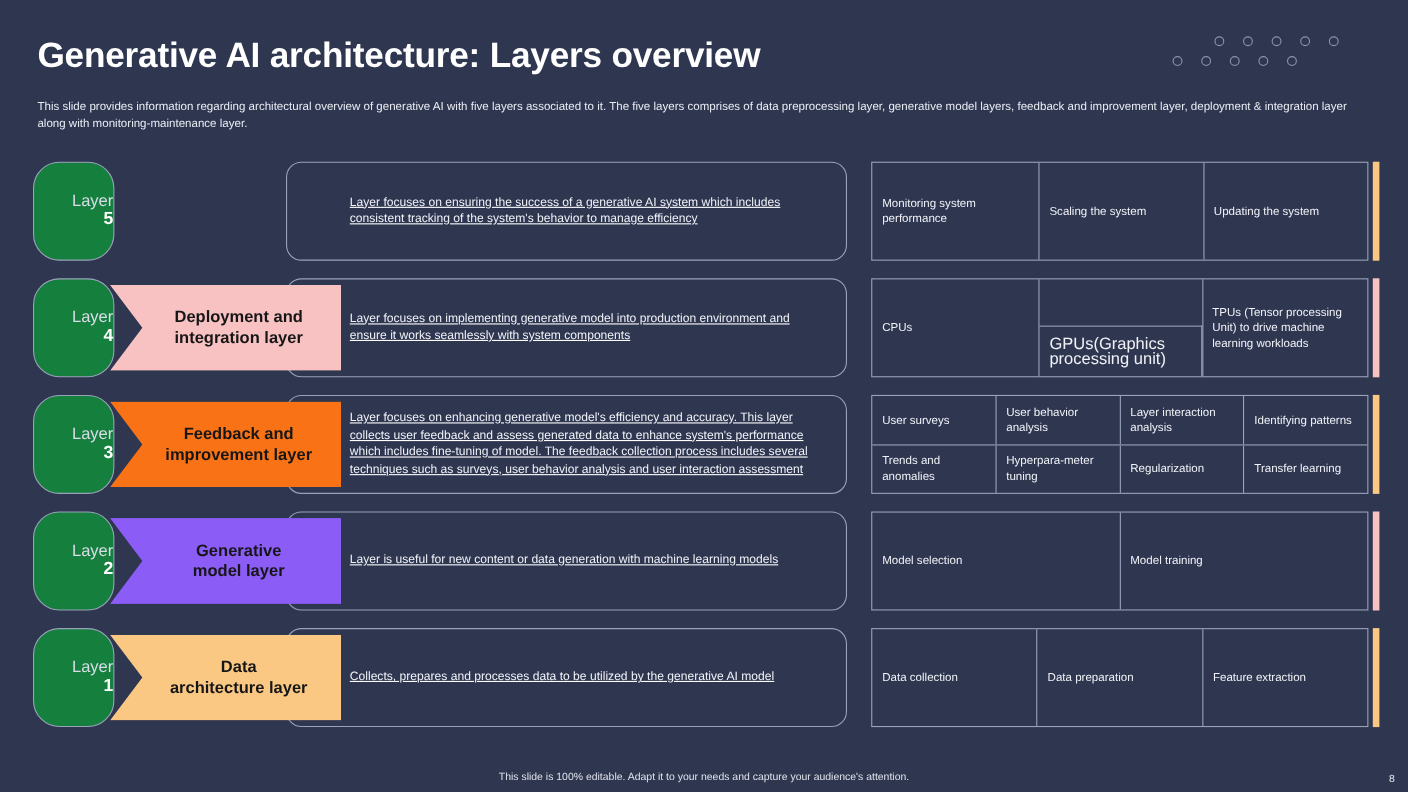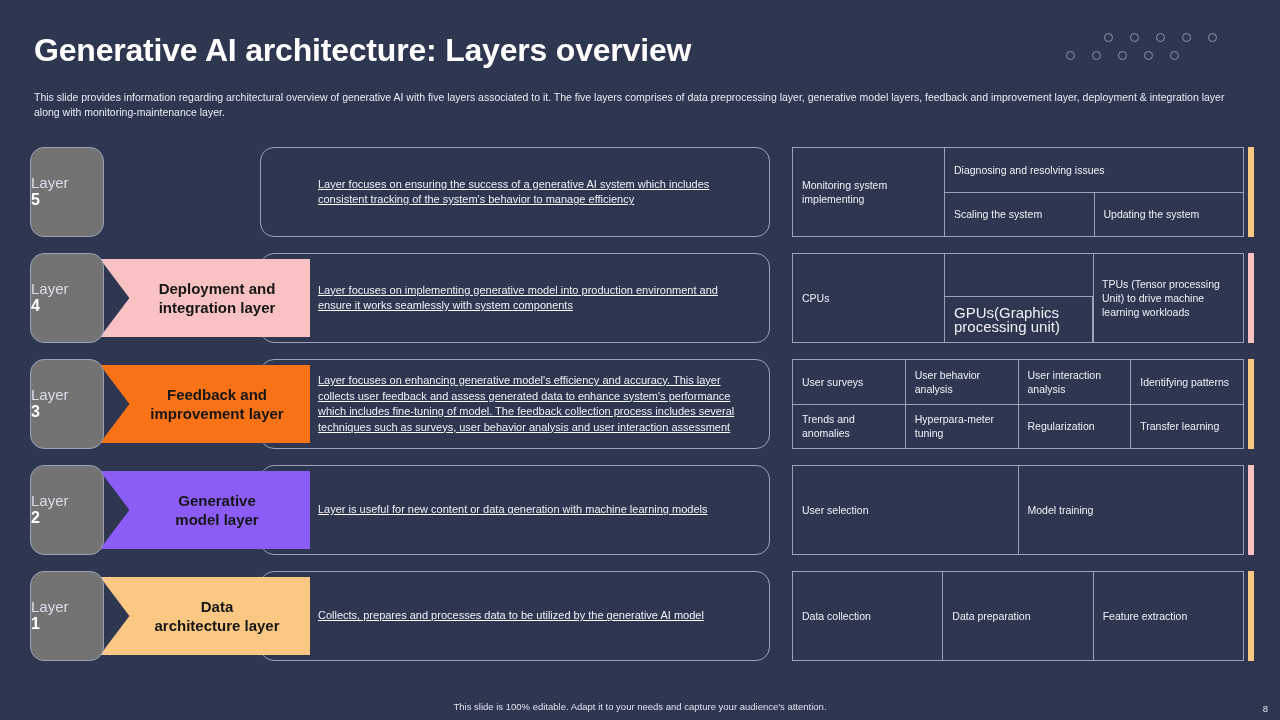--- a/index.html
+++ b/index.html
@@ -101,25 +101,25 @@
   }
 
   
   .layer-badge {
     position: absolute;
     left: 0;
     top: 0;
     width: 74px;
     height: 90px;
     border: 1px solid #9aa2ba;
-    border-radius: 14px;
-    background: #737373;
+    border-radius: 24px;
+    background: #15803d;
     display: flex;
     flex-direction: column;
-    align-items: flex-start;
+    align-items: flex-end;
     justify-content: center;
     z-index: 3;
     line-height: 1.15;
   }
   .layer-word { font-size: 15px; color: #d9dde8; }
   .layer-num  { font-size: 16px; font-weight: bold; color: #ffffff; }
 
   
   .chevron {
     position: absolute;
@@ -257,23 +257,22 @@
     <div class="desc-box">
       <div class="desc-text">Layer focuses on ensuring the success of a generative AI  system which includes consistent tracking of the system's behavior to manage efficiency</div>
     </div>
     <div class="layer-badge">
       <span class="layer-word">Layer</span>
       <span class="layer-num">5</span>
     </div>
   </div>
   <div class="table-wrap">
     <div class="tbl">
-      <div class="cell" style="width:152px">Monitoring system implementing</div>
+      <div class="cell" style="width:152px">Monitoring system performance</div>
       <div class="col" style="flex:1">
-        <div class="cell">Diagnosing and resolving issues</div>
         <div class="subrow">
           <div class="cell">Scaling the system</div>
           <div class="cell">Updating the system</div>
         </div>
       </div>
     </div>
     <div class="accent-bar" style="background:#fbc884"></div>
   </div>
 </div>
 
@@ -318,21 +317,21 @@
     <div class="layer-badge">
       <span class="layer-word">Layer</span>
       <span class="layer-num">3</span>
     </div>
   </div>
   <div class="table-wrap">
     <div class="tbl" style="flex-direction:column">
       <div class="subrow" style="border-bottom:1px solid #9aa2ba">
         <div class="cell">User surveys</div>
         <div class="cell">User behavior analysis</div>
-        <div class="cell">User interaction analysis</div>
+        <div class="cell">Layer interaction analysis</div>
         <div class="cell">Identifying patterns</div>
       </div>
       <div class="subrow">
         <div class="cell">Trends and anomalies</div>
         <div class="cell">Hyperpara-meter tuning</div>
         <div class="cell">Regularization</div>
         <div class="cell">Transfer learning</div>
       </div>
     </div>
     <div class="accent-bar" style="background:#fbc884"></div>
@@ -350,21 +349,21 @@
         <span>model layer</span>
       </div>
     </div>
     <div class="layer-badge">
       <span class="layer-word">Layer</span>
       <span class="layer-num">2</span>
     </div>
   </div>
   <div class="table-wrap">
     <div class="tbl">
-      <div class="cell" style="flex:1">User selection</div>
+      <div class="cell" style="flex:1">Model selection</div>
       <div class="cell" style="flex:1">Model training</div>
     </div>
     <div class="accent-bar" style="background:#f8c2c2"></div>
   </div>
 </div>
 
 <div class="row" style="top:571px">
   <div class="left-cluster">
     <div class="desc-box">
       <div class="desc-text">Collects, prepares and processes data to be utilized by the generative AI  model</div>

